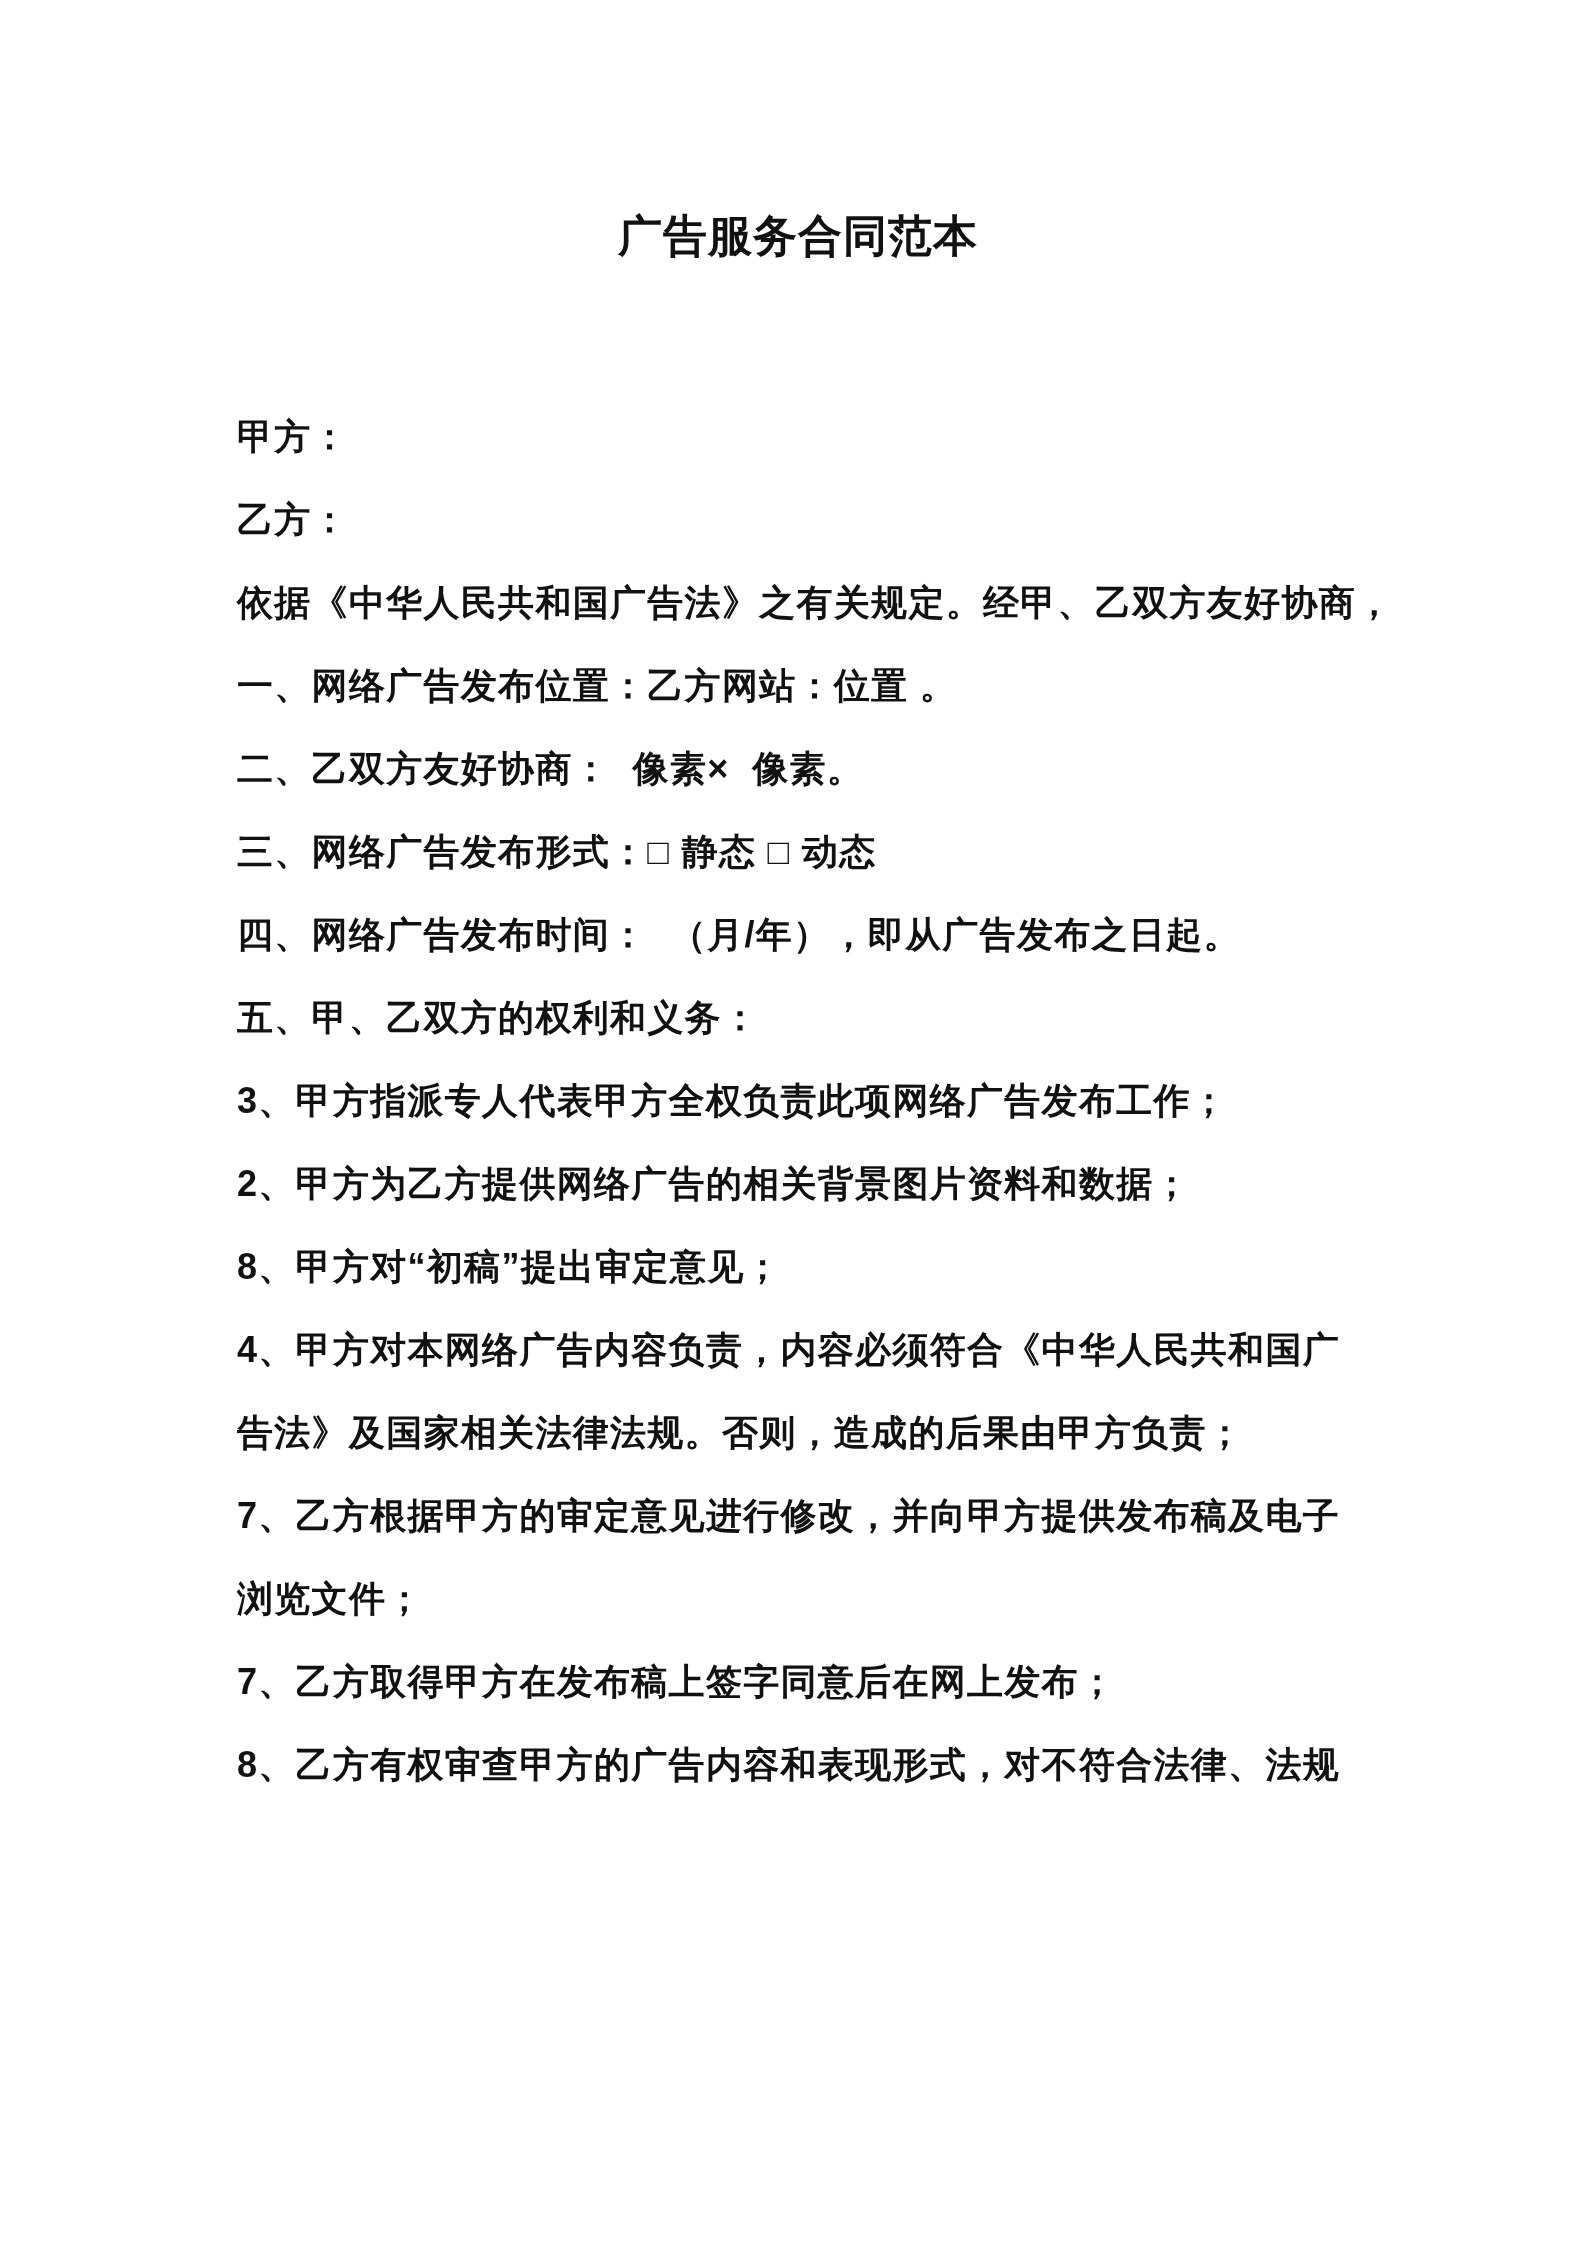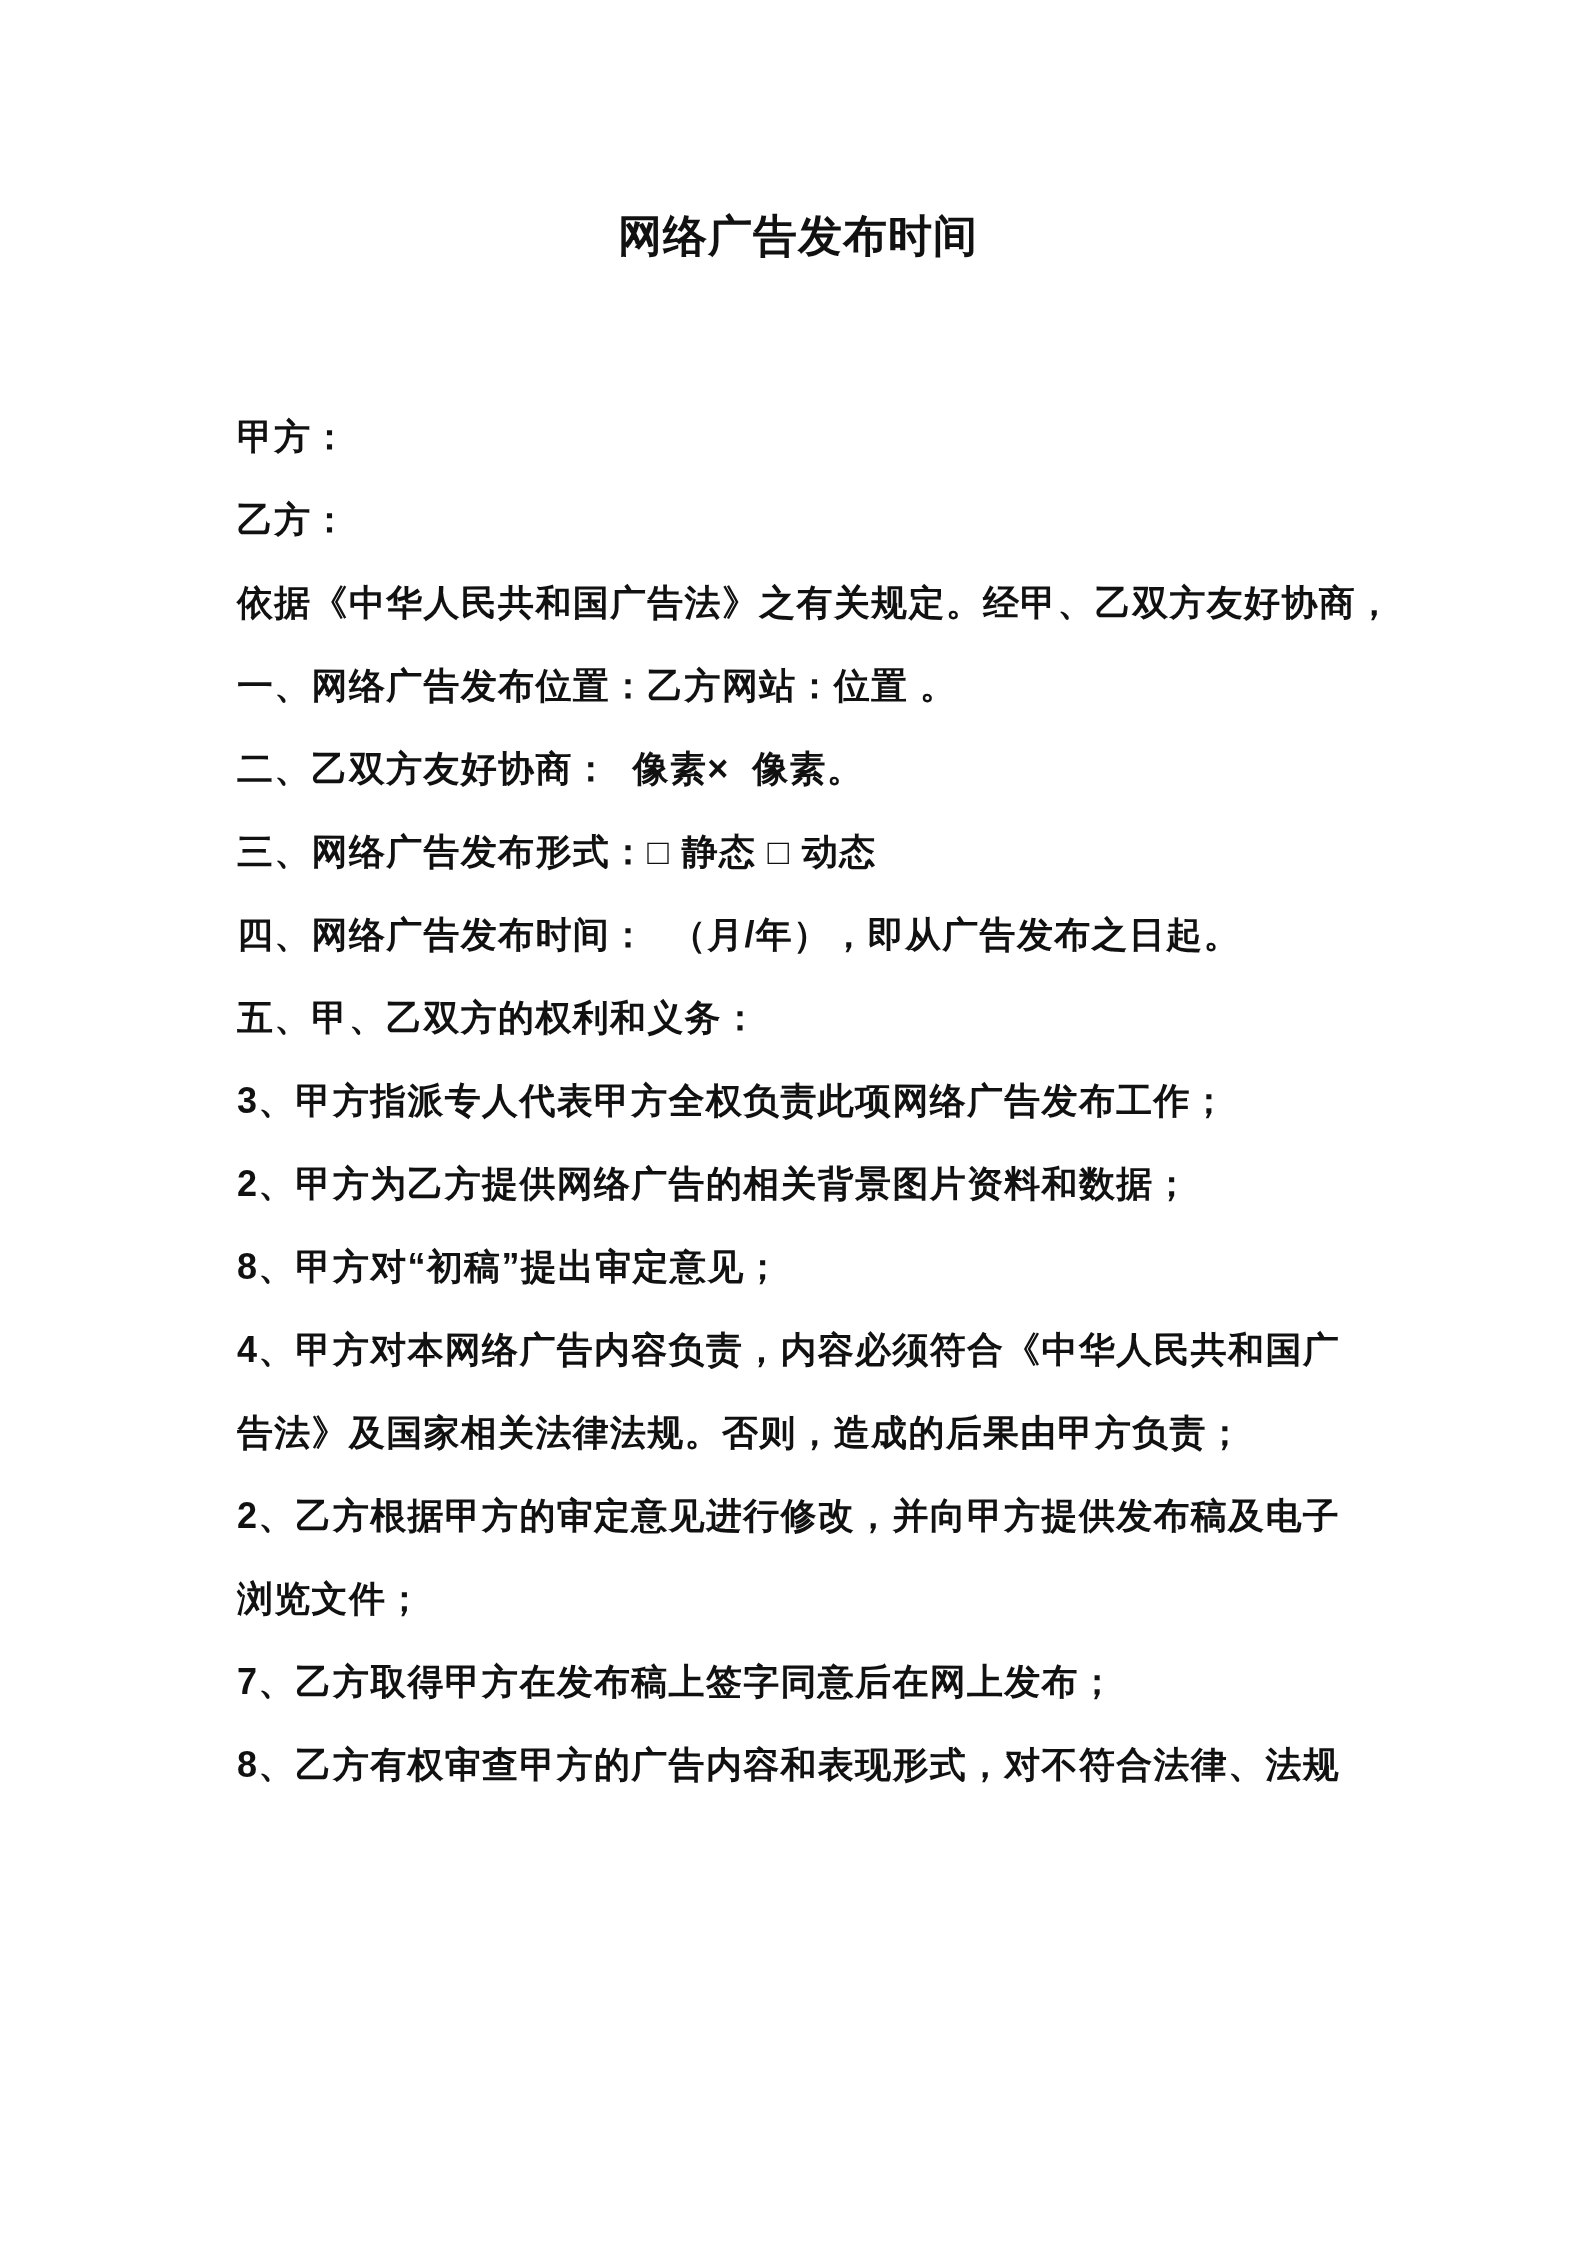--- a/index.html
+++ b/index.html
@@ -40,33 +40,33 @@
     font-size: 36px;
     font-weight: 700;
     letter-spacing: 1.3px;
     white-space: pre;
   }
 </style>
 </head>
 <body>
 
 <div class="page">
-  <h1 class="title">网络广告发布时间</h1>
+  <h1 class="title">广告服务合同范本</h1>
   <div class="doc-body">
     <p class="line">甲方：</p>
     <p class="line">乙方：</p>
     <p class="line">依据《中华人民共和国广告法》之有关规定。经甲、乙双方友好协商，</p>
     <p class="line">一、网络广告发布位置：乙方网站：位置 。</p>
     <p class="line">二、乙双方友好协商：  像素×  像素。</p>
     <p class="line">三、网络广告发布形式：□ 静态 □ 动态</p>
     <p class="line">四、网络广告发布时间：  （月/年），即从广告发布之日起。</p>
     <p class="line">五、甲、乙双方的权利和义务：</p>
     <p class="line">3、甲方指派专人代表甲方全权负责此项网络广告发布工作；</p>
     <p class="line">2、甲方为乙方提供网络广告的相关背景图片资料和数据；</p>
     <p class="line">8、甲方对“初稿”提出审定意见；</p>
     <p class="line">4、甲方对本网络广告内容负责，内容必须符合《中华人民共和国广</p>
     <p class="line">告法》及国家相关法律法规。否则，造成的后果由甲方负责；</p>
-    <p class="line">2、乙方根据甲方的审定意见进行修改，并向甲方提供发布稿及电子</p>
+    <p class="line">7、乙方根据甲方的审定意见进行修改，并向甲方提供发布稿及电子</p>
     <p class="line">浏览文件；</p>
     <p class="line">7、乙方取得甲方在发布稿上签字同意后在网上发布；</p>
     <p class="line">8、乙方有权审查甲方的广告内容和表现形式，对不符合法律、法规</p>
   </div>
 </div>
 
 </body></html>

